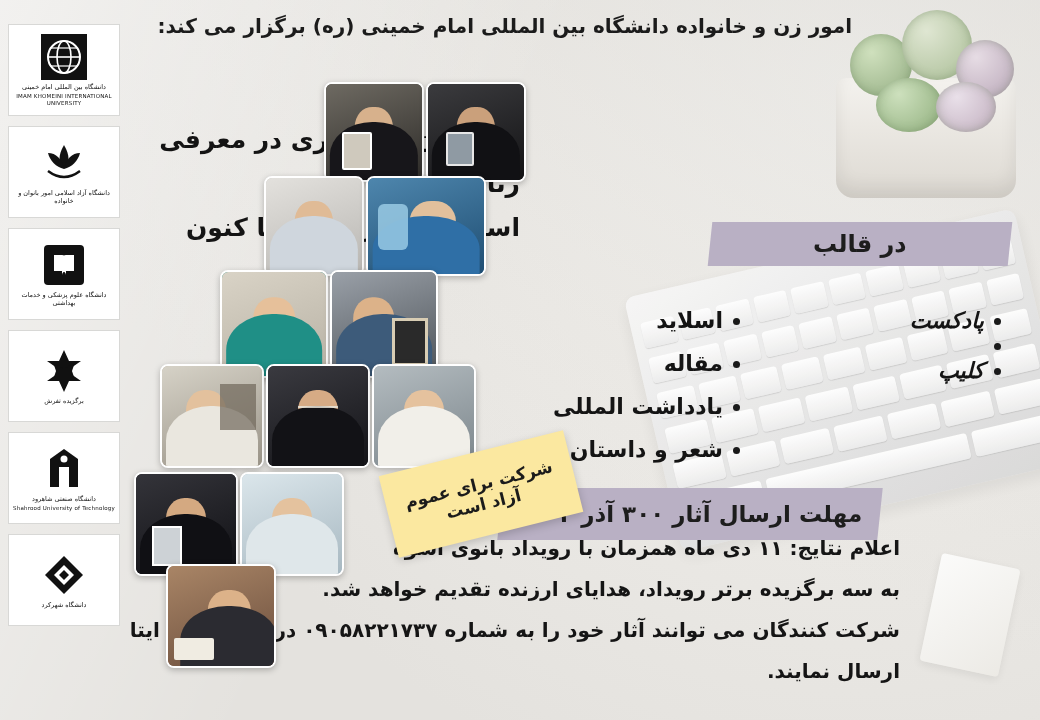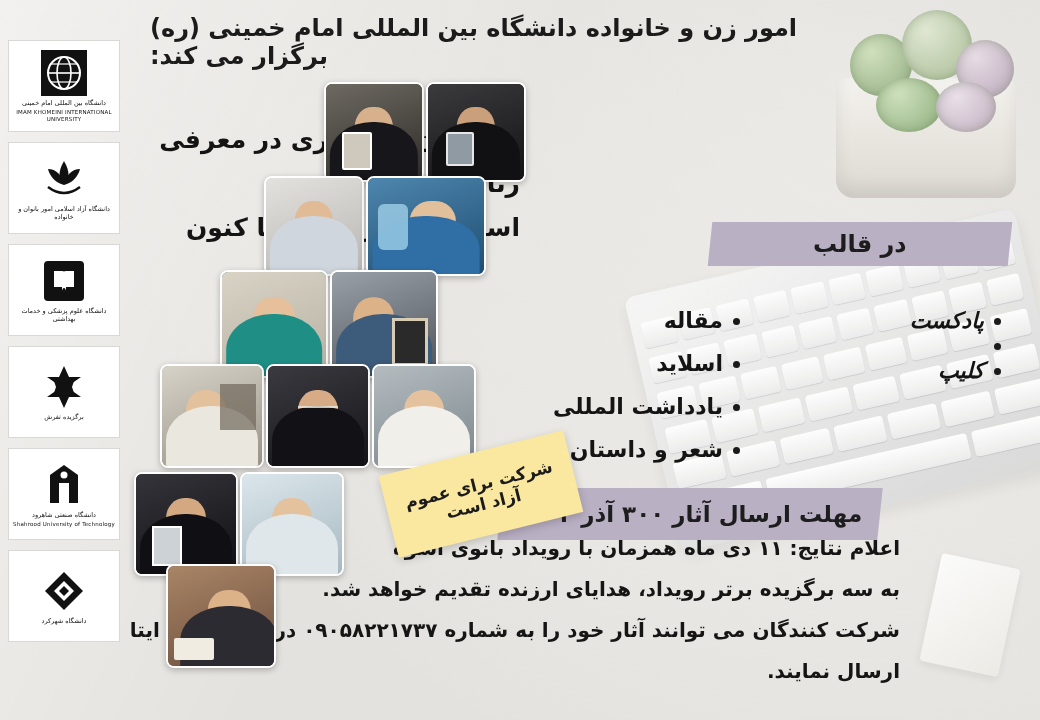--- a/index.html
+++ b/index.html
@@ -90,21 +90,21 @@
     background: linear-gradient(135deg, #fbfbfa, #eceae5);
     transform: rotate(12deg);
     border-radius: 4px;
     box-shadow: 0 3px 8px rgba(0,0,0,0.07);
   }
 
   
   .logo-strip {
     position: absolute;
     left: 8px;
-    top: 40px;
+    top: 24px;
     width: 112px;
     display: flex;
     flex-direction: column;
     gap: 10px;
     z-index: 6;
   }
   .logo-card {
     width: 112px;
     height: 92px;
     background: #ffffff;
@@ -133,22 +133,22 @@
     font-size: 5.5px;
     letter-spacing: .2px;
   }
 
   
   .header-line {
     position: absolute;
     right: 188px;
     top: 14px;
     left: 150px;
-    text-align: left;
-    font-size: 24px;
+    text-align: right;
+    font-size: 20px;
     color: #1b1b1b;
     font-family: "DejaVu Sans", sans-serif;
     font-weight: 700;
     direction: rtl;
   }
 
   .call-title {
     position: absolute;
     right: 520px;
     top: 118px;
@@ -547,25 +547,25 @@
       </li>
     <li>
         <span class="dot"></span>
         <span>کلیپ</span>
       </li>
   </ul>
 
   <ul class="list list-mid">
     <li>
         <span class="dot"></span>
+        <span>اسلاید</span>
+      </li>
+    <li>
+        <span class="dot"></span>
         <span>مقاله</span>
-      </li>
-    <li>
-        <span class="dot"></span>
-        <span>اسلاید</span>
       </li>
     <li>
         <span class="dot"></span>
         <span>یادداشت المللی</span>
       </li>
     <li>
         <span class="dot"></span>
         <span>شعر و داستان</span>
       </li>
   </ul>

